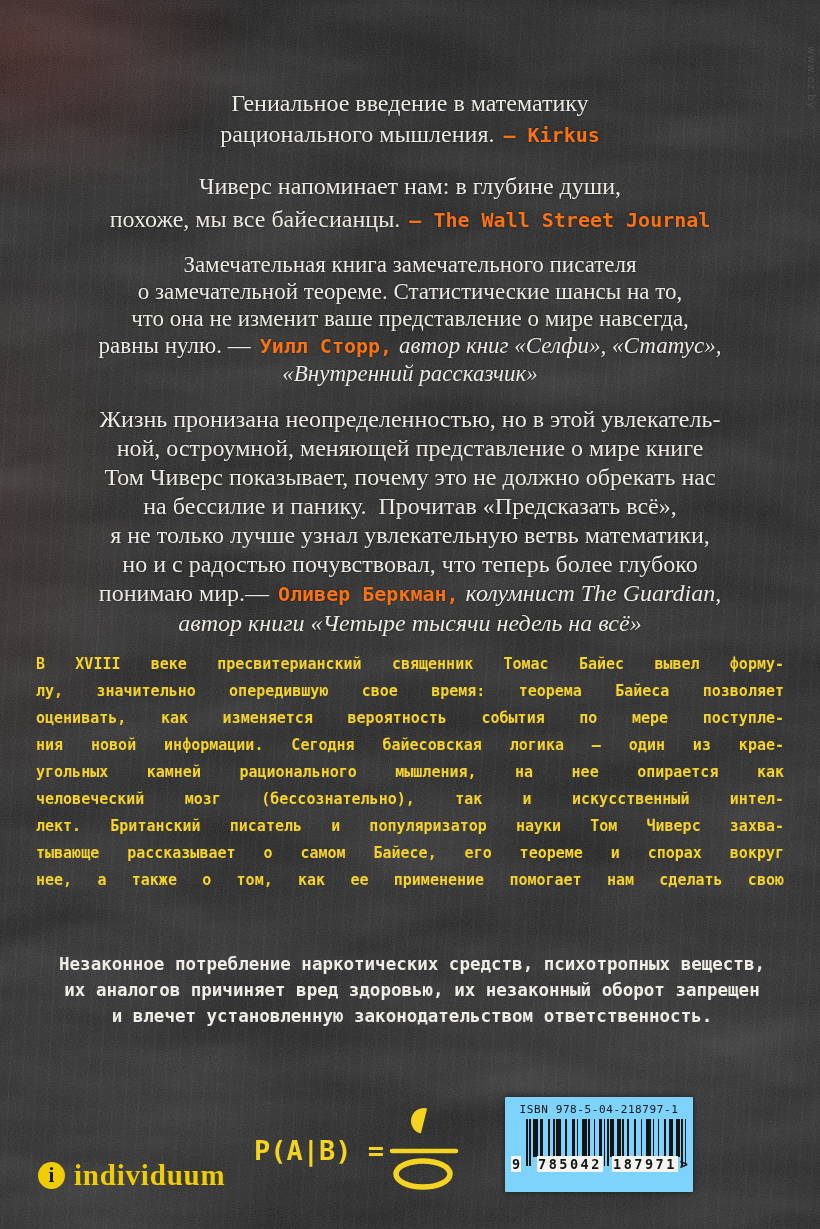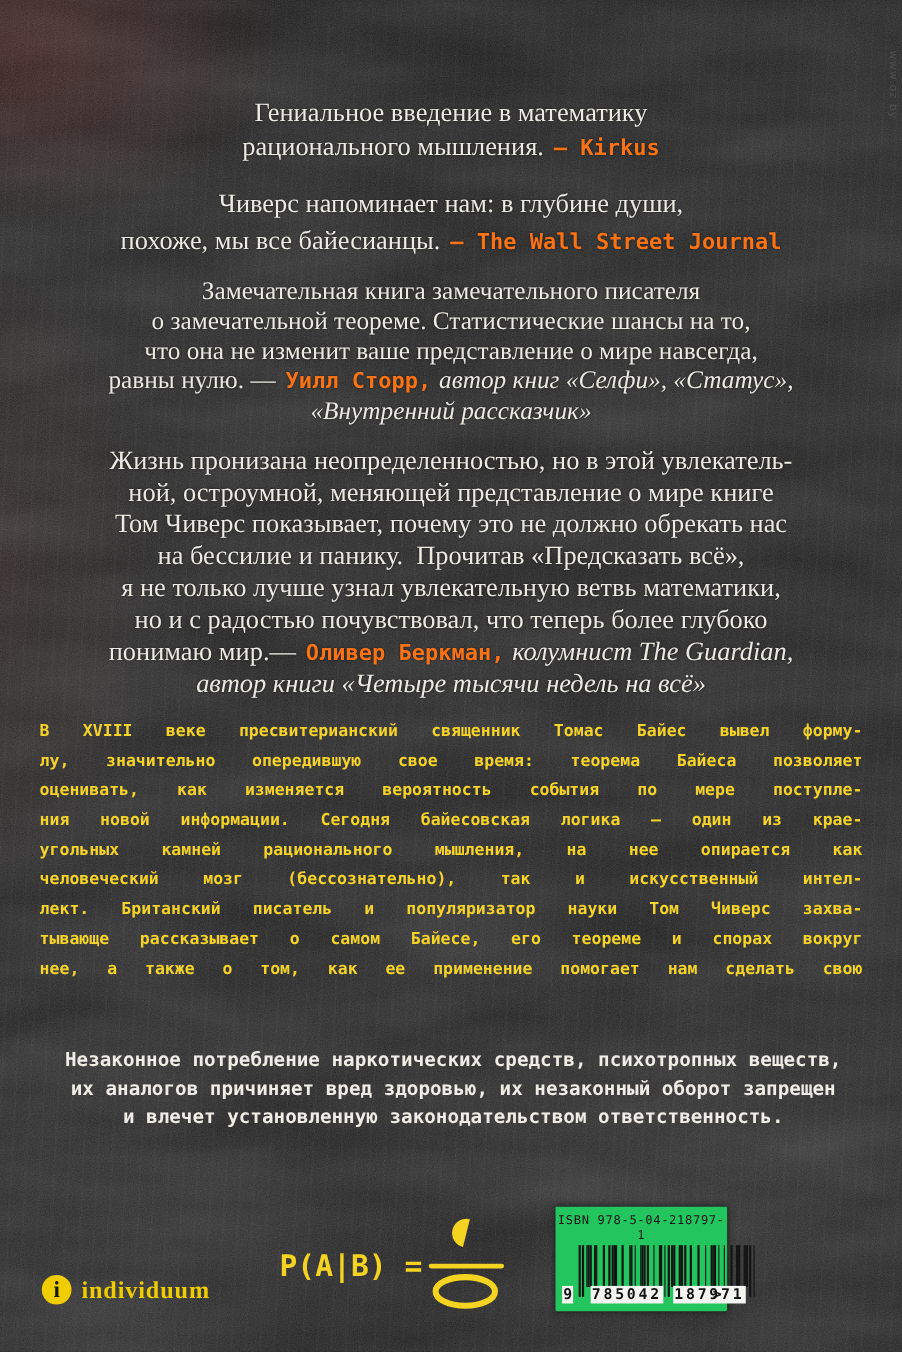--- a/index.html
+++ b/index.html
@@ -60,28 +60,28 @@
   }
   .pub-circle{
     width:27px;height:27px;border-radius:50%;
     background:#f0cd00;color:#161616;
     font-family:"Liberation Serif",serif;font-weight:bold;
     font-size:21px;line-height:26px;text-align:center;
   }
   .pub-name{
     margin-left:9px;color:#f0cd00;
     font-family:"Liberation Serif",serif;font-weight:bold;
-    font-size:22px;letter-spacing:0.8px;
+    font-size:29px;letter-spacing:0.8px;
   }
 
   .formula{position:absolute;left:252px;top:1100px;}
 
   .barcode-label{
-    position:absolute;left:505px;top:1097px;width:156px;height:95px;
-    background:#22c55e;border-radius:1px;
+    position:absolute;left:505px;top:1097px;width:188px;height:95px;
+    background:#7dd3fc;border-radius:1px;
     box-shadow:0 0 6px rgba(0,0,0,0.55);
     padding:0;box-sizing:border-box;
   }
   .bc-isbn{
     margin-top:6px;text-align:center;
     font-family:"DejaVu Sans Mono",monospace;
     font-size:11px;letter-spacing:0.6px;color:#141414;
   }
   .bc-bars{
     display:flex;align-items:flex-start;

